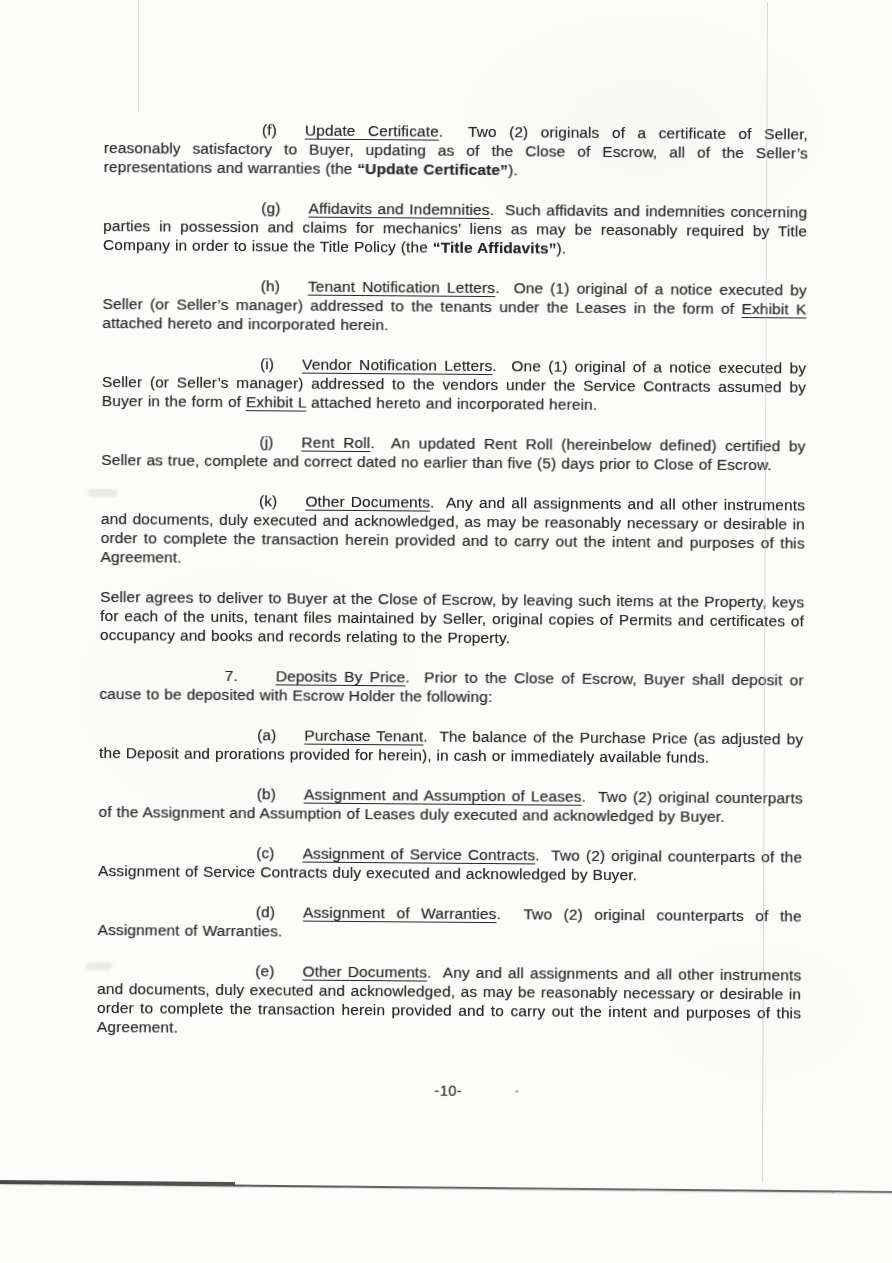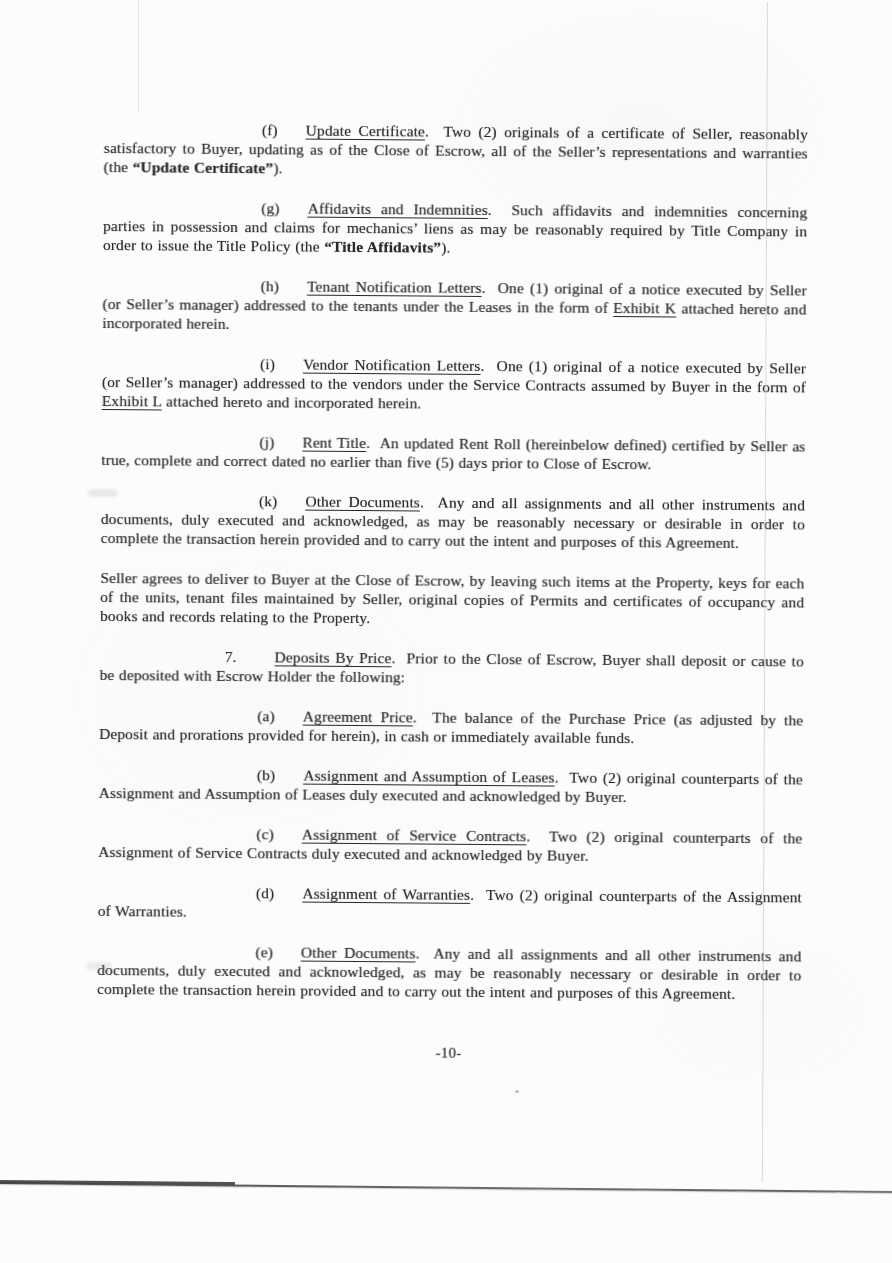--- a/index.html
+++ b/index.html
@@ -10,21 +10,21 @@
   .page {
     position: relative;
     width: 892px;
     height: 1263px;
     overflow: hidden;
     background:
       radial-gradient(ellipse 420px 260px at 72% 10%, rgba(0,0,0,0.014), transparent 70%),
       radial-gradient(ellipse 500px 380px at 28% 55%, rgba(0,0,0,0.012), transparent 70%),
       radial-gradient(ellipse 300px 200px at 85% 80%, rgba(0,0,0,0.010), transparent 70%),
       var(--paper, #fcfcfb);
-    font-family: Liberation Serif, serif;
+    font-family: Liberation Sans, sans-serif;
     color: var(--ink, #272727);
   }
   .sheet {
     position: absolute;
     top: 0; left: 0; right: 0;
     padding: 119px 84px 0 104px;
     transform: rotate(0.45deg);
     transform-origin: 104px 119px;
     filter: blur(0.3px);
   }
@@ -132,29 +132,29 @@
   <div class="sheet">
 
     <p class="para sub first"><span class="label">(f)</span><span class="tab"></span><span class="heading">Update Certificate</span><span class="body"><span class="seg-n">.&nbsp; Two (2) originals of a certificate of Seller, reasonably satisfactory to Buyer, updating as of the Close of Escrow, all of the Seller’s representations and warranties (the </span><span class="seg-b">“Update Certificate”</span><span class="seg-n">).</span></span></p>
 
     <p class="para sub"><span class="label">(g)</span><span class="tab"></span><span class="heading">Affidavits and Indemnities</span><span class="body"><span class="seg-n">.&nbsp; Such affidavits and indemnities concerning parties in possession and claims for mechanics’ liens as may be reasonably required by Title Company in order to issue the Title Policy (the </span><span class="seg-b">“Title Affidavits”</span><span class="seg-n">).</span></span></p>
 
     <p class="para sub"><span class="label">(h)</span><span class="tab"></span><span class="heading">Tenant Notification Letters</span><span class="body"><span class="seg-n">.&nbsp; One (1) original of a notice executed by Seller (or Seller’s manager) addressed to the tenants under the Leases in the form of </span><span class="seg-u">Exhibit K</span><span class="seg-n"> attached hereto and incorporated herein.</span></span></p>
 
     <p class="para sub"><span class="label">(i)</span><span class="tab"></span><span class="heading">Vendor Notification Letters</span><span class="body"><span class="seg-n">.&nbsp; One (1) original of a notice executed by Seller (or Seller’s manager) addressed to the vendors under the Service Contracts assumed by Buyer in the form of </span><span class="seg-u">Exhibit L</span><span class="seg-n"> attached hereto and incorporated herein.</span></span></p>
 
-    <p class="para sub"><span class="label">(j)</span><span class="tab"></span><span class="heading">Rent Title</span><span class="body"><span class="seg-n">.&nbsp; An updated Rent Roll (hereinbelow defined) certified by Seller as true, complete and correct dated no earlier than five (5) days prior to Close of Escrow.</span></span></p>
+    <p class="para sub"><span class="label">(j)</span><span class="tab"></span><span class="heading">Rent Roll</span><span class="body"><span class="seg-n">.&nbsp; An updated Rent Roll (hereinbelow defined) certified by Seller as true, complete and correct dated no earlier than five (5) days prior to Close of Escrow.</span></span></p>
 
     <p class="para sub"><span class="label">(k)</span><span class="tab"></span><span class="heading">Other Documents</span><span class="body"><span class="seg-n">.&nbsp; Any and all assignments and all other instruments and documents, duly executed and acknowledged, as may be reasonably necessary or desirable in order to complete the transaction herein provided and to carry out the intent and purposes of this Agreement.</span></span></p>
 
     <p class="para plain"><span class="body"><span class="seg-n">Seller agrees to deliver to Buyer at the Close of Escrow, by leaving such items at the Property, keys for each of the units, tenant files maintained by Seller, original copies of Permits and certificates of occupancy and books and records relating to the Property.</span></span></p>
 
     <p class="para sec"><span class="label">7.</span><span class="tab"></span><span class="heading">Deposits By Price</span><span class="body"><span class="seg-n">.&nbsp; Prior to the Close of Escrow, Buyer shall deposit or cause to be deposited with Escrow Holder the following:</span></span></p>
 
-    <p class="para sub"><span class="label">(a)</span><span class="tab"></span><span class="heading">Agreement Price</span><span class="body"><span class="seg-n">.&nbsp; The balance of the Purchase Price (as adjusted by the Deposit and prorations provided for herein), in cash or immediately available funds.</span></span></p>
+    <p class="para sub"><span class="label">(a)</span><span class="tab"></span><span class="heading">Purchase Tenant</span><span class="body"><span class="seg-n">.&nbsp; The balance of the Purchase Price (as adjusted by the Deposit and prorations provided for herein), in cash or immediately available funds.</span></span></p>
 
     <p class="para sub"><span class="label">(b)</span><span class="tab"></span><span class="heading">Assignment and Assumption of Leases</span><span class="body"><span class="seg-n">.&nbsp; Two (2) original counterparts of the Assignment and Assumption of Leases duly executed and acknowledged by Buyer.</span></span></p>
 
     <p class="para sub"><span class="label">(c)</span><span class="tab"></span><span class="heading">Assignment of Service Contracts</span><span class="body"><span class="seg-n">.&nbsp; Two (2) original counterparts of the Assignment of Service Contracts duly executed and acknowledged by Buyer.</span></span></p>
 
     <p class="para sub"><span class="label">(d)</span><span class="tab"></span><span class="heading">Assignment of Warranties</span><span class="body"><span class="seg-n">.&nbsp; Two (2) original counterparts of the Assignment of Warranties.</span></span></p>
 
     <p class="para sub"><span class="label">(e)</span><span class="tab"></span><span class="heading">Other Documents</span><span class="body"><span class="seg-n">.&nbsp; Any and all assignments and all other instruments and documents, duly executed and acknowledged, as may be reasonably necessary or desirable in order to complete the transaction herein provided and to carry out the intent and purposes of this Agreement.</span></span></p>
 
     <div class="page-number">-10-</div>

